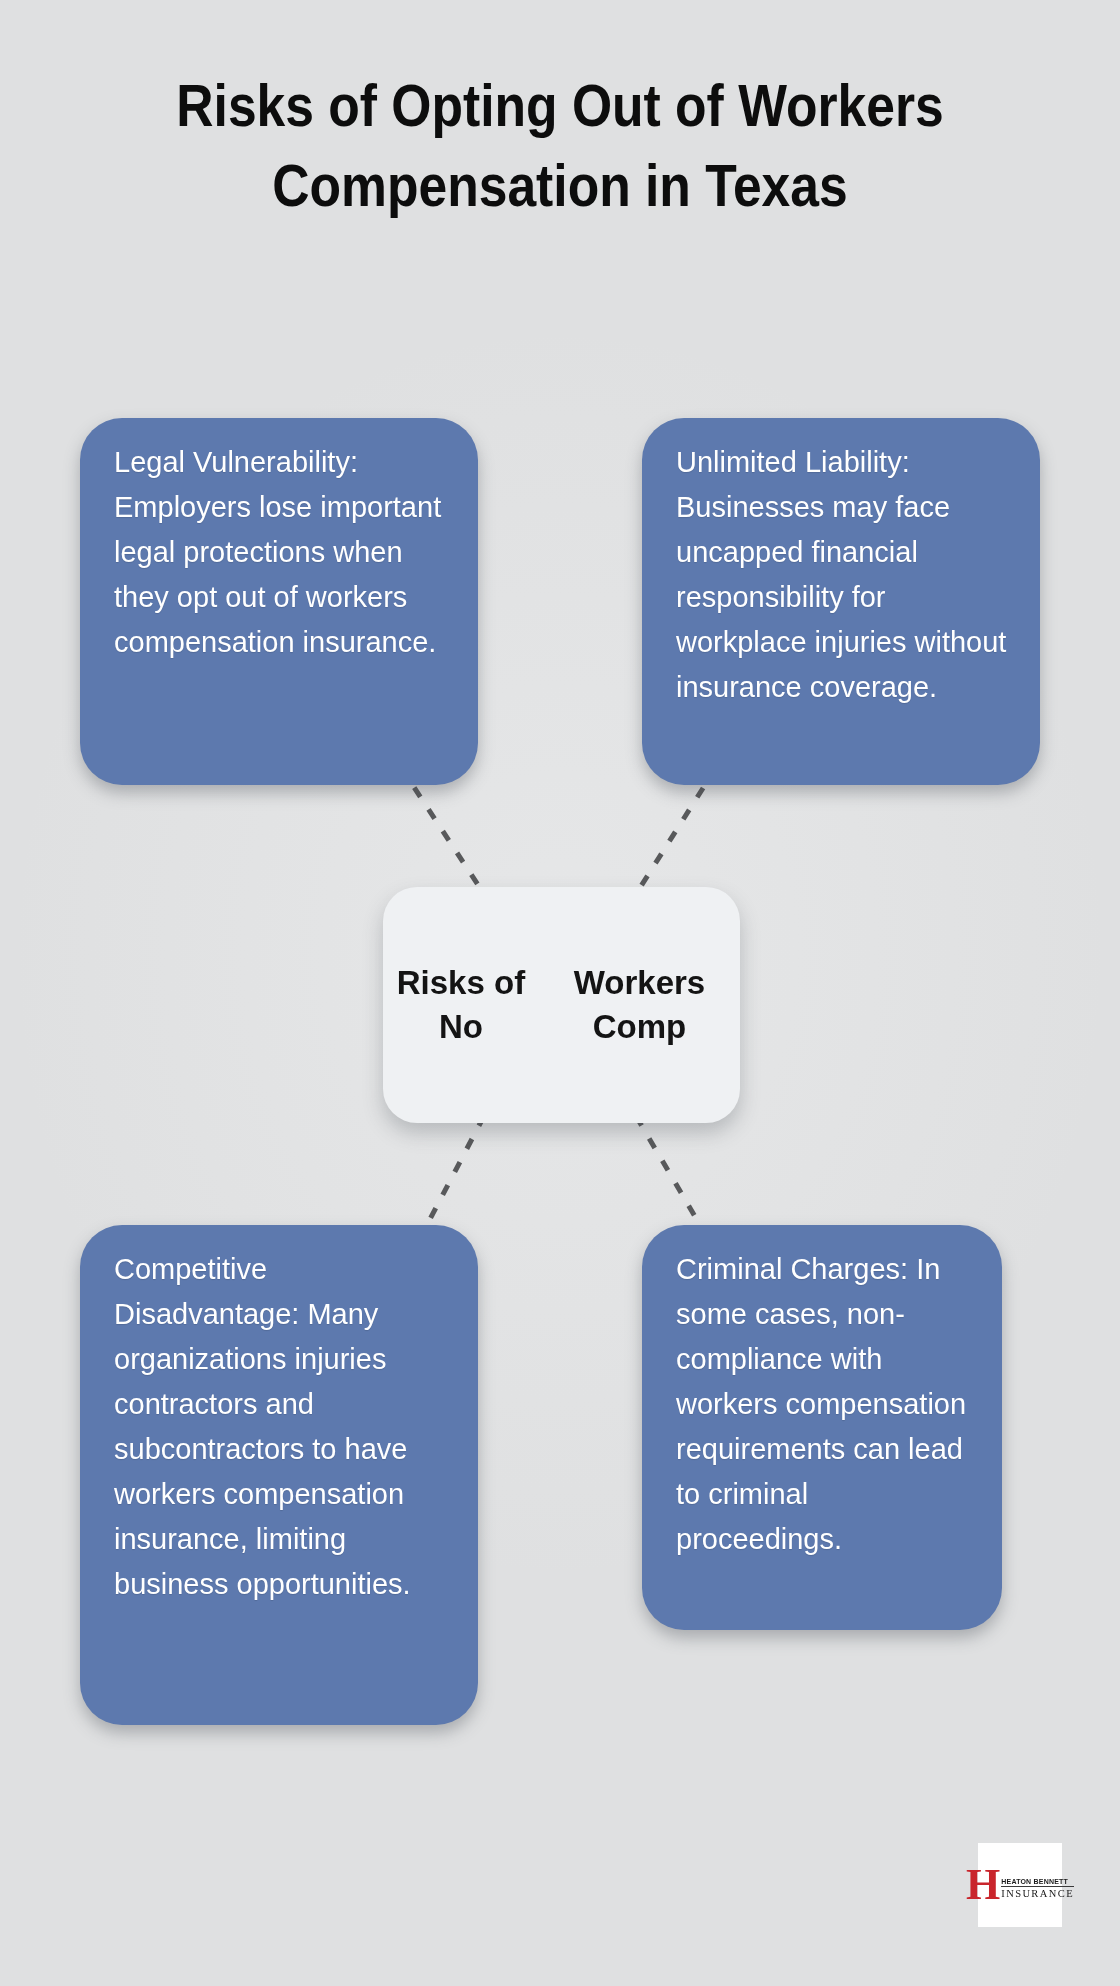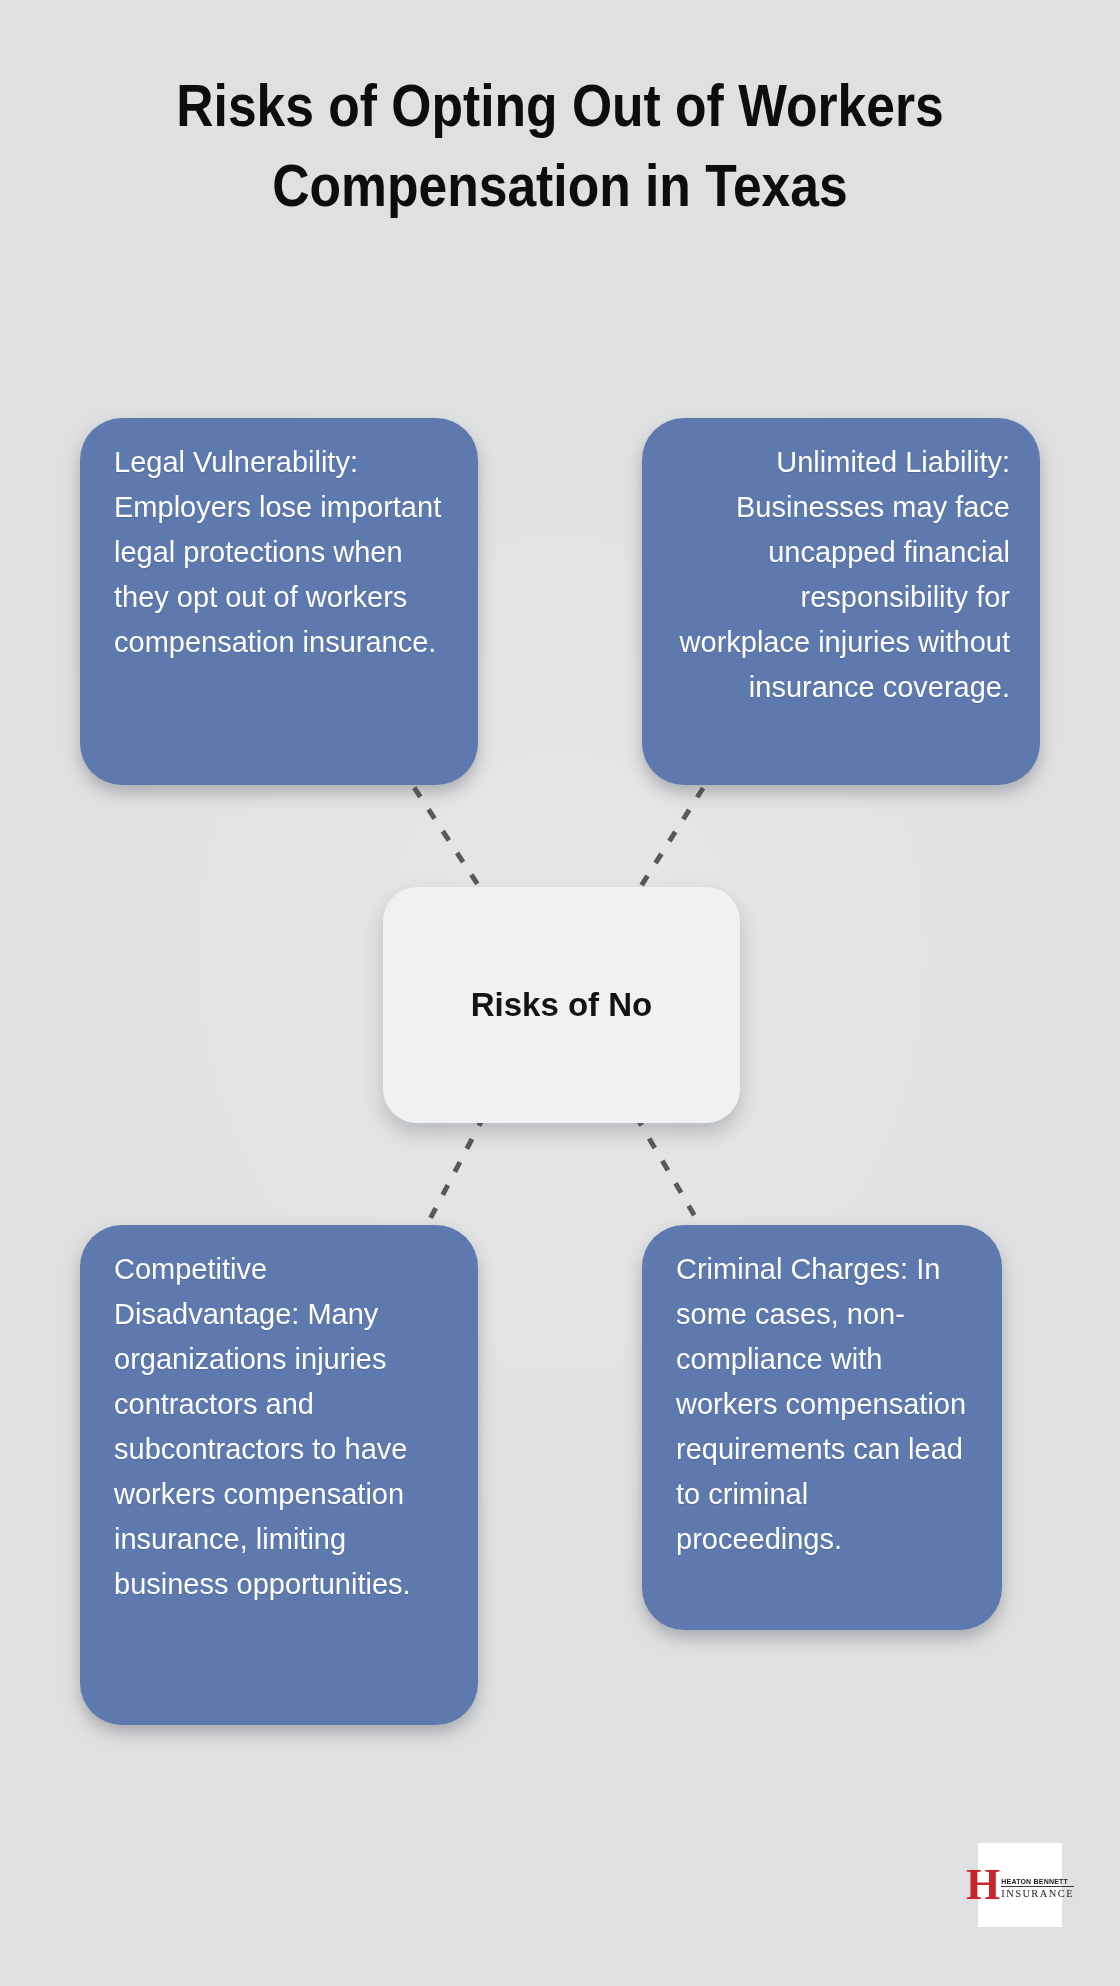--- a/index.html
+++ b/index.html
@@ -54,21 +54,21 @@
     border-radius:42px;
     background:var(--node-blue,#5d79ae);
     color:var(--node-text,#ffffff);
     padding:22px 30px 28px 34px;
     font-size:29px;
     line-height:45px;
     box-shadow:0 8px 16px rgba(70,75,82,0.35);
     text-shadow:0 1px 1px rgba(0,0,0,0.12);
   }
   .node-tl{left:80px; top:418px; width:398px; height:367px;}
-  .node-tr{left:642px; top:418px; width:398px; height:367px;text-align:right;}
+  .node-tr{left:642px; top:418px; width:398px; height:367px;}
   .node-bl{left:80px; top:1225px; width:398px; height:500px;}
   .node-br{left:642px; top:1225px; width:360px; height:405px;}
   .center-node{
     position:absolute;
     z-index:3;
     left:383px; top:887px;
     width:357px; height:236px;
     border-radius:34px;
     background:var(--center-bg,#eff1f3);
     color:var(--center-text,#141414);
@@ -144,20 +144,21 @@
   <div class="node node-tl">
     <p>Legal Vulnerability: Employers lose important legal protections when they opt out of workers compensation insurance.</p>
   </div>
 
   <div class="node node-tr">
     <p>Unlimited Liability: Businesses may face uncapped financial responsibility for workplace injuries without insurance coverage.</p>
   </div>
 
   <div class="center-node">
     <span>Risks of No</span>
+    <span>Workers Comp</span>
   </div>
 
   <div class="node node-bl">
     <p>Competitive Disadvantage: Many organizations injuries contractors and subcontractors to have workers compensation insurance, limiting business opportunities.</p>
   </div>
 
   <div class="node node-br">
     <p>Criminal Charges: In some cases, non-compliance with workers compensation requirements can lead to criminal proceedings.</p>
   </div>
 

